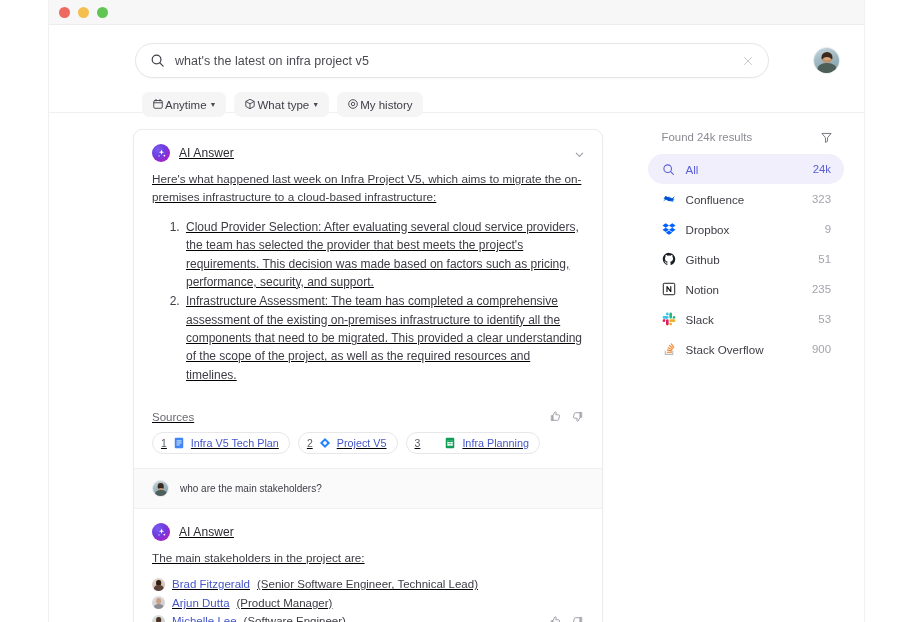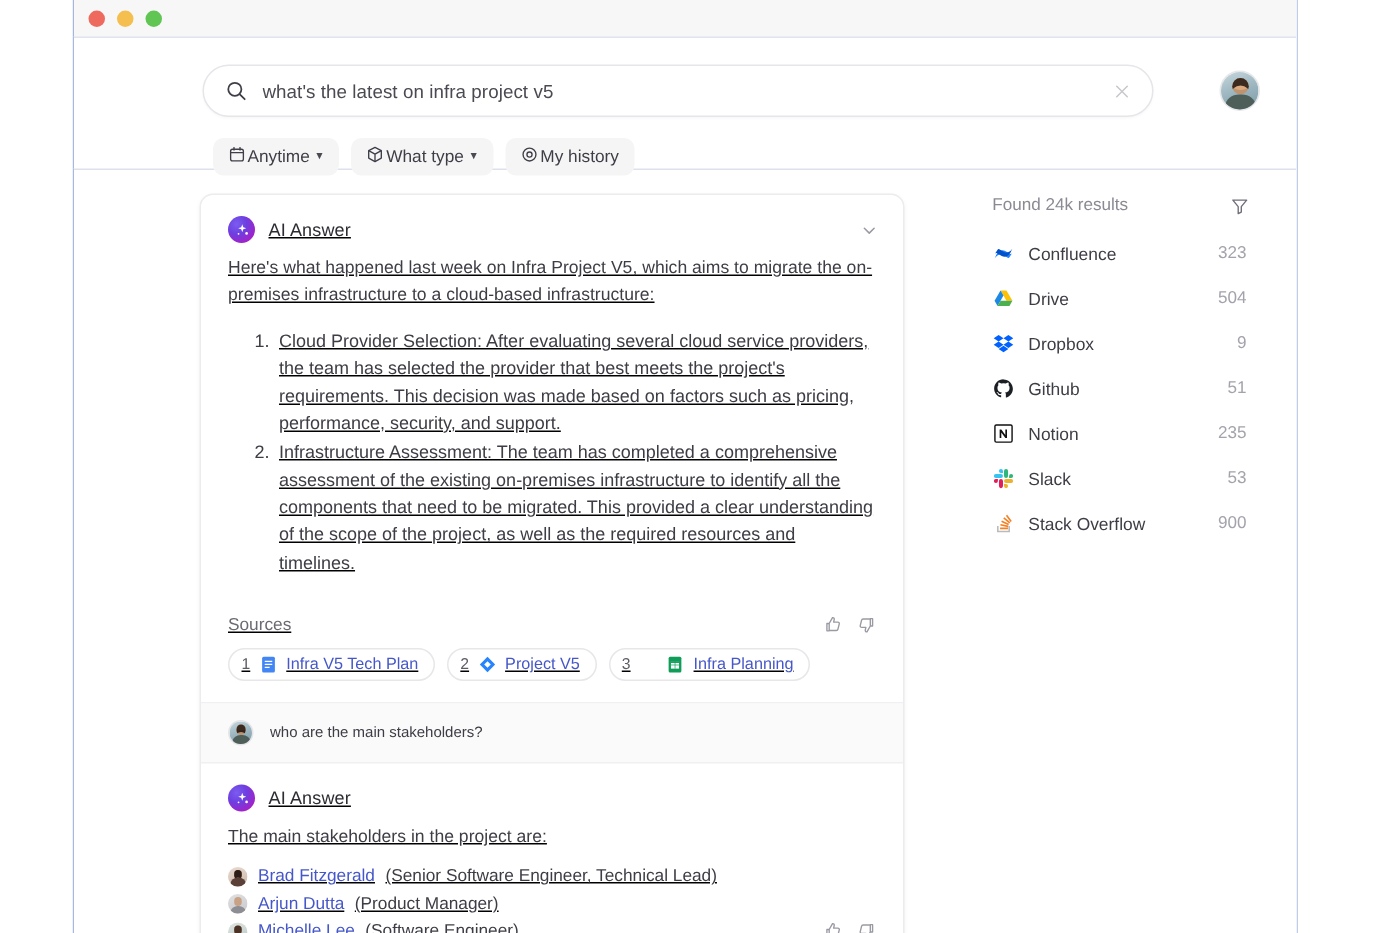--- a/index.html
+++ b/index.html
@@ -9,21 +9,21 @@
     font-family: "Liberation Sans", sans-serif;
     -webkit-font-smoothing: antialiased;
     overflow: hidden;
   }
 
   
   .window {
     position: absolute;
     left: 48px; top: 0px;
     width: 817px; height: 622px;
-    background: #1d4ed8;
+    background: #15803d;
     border-left: 1px solid #f0f0f0;
     border-right: 1px solid #f2f2f2;
     overflow: hidden;
   }
 
   .titlebar {
     height: 25px;
     background: #f7f7f8;
     border-bottom: 1px solid #ededed;
     display: flex;
@@ -509,43 +509,42 @@
         <span class="results-count">Found 24k results</span>
         <span class="filter-ico">
           <svg width="13" height="13" viewBox="0 0 24 24" fill="none" stroke="#6f6f7a" stroke-width="1.7" stroke-linejoin="round">
             <path d="M3.5 4.5h17l-6.6 8v6.6l-3.8 2v-8.6z"></path>
           </svg>
         </span>
       </div>
 
       <div class="src-list">
 
+        <div class="src-item active">
+          <span class="ico">
+            <svg width="13" height="13" viewBox="0 0 24 24" fill="none" stroke="#5b5fd6" stroke-width="2" stroke-linecap="round">
+              <circle cx="10.5" cy="10.5" r="7"></circle>
+                <line x1="15.8" y1="15.8" x2="21" y2="21"></line>
+            </svg>
+          </span>
+          <span class="nm">All</span>
+          <span class="ct">24k</span>
+        </div>
 
         <div class="src-item">
           <span class="ico">
             <svg width="14" height="14" viewBox="0 0 24 24">
               <path d="M2 17.4c2.6-4 6.2-5.4 9.4-3.6l5.4 3.1c.7.4 1.6.2 2-.5l2.9-4.7c-.5.8-1.5 1.1-2.3.6l-5.4-3.1c-3.6-2-7.6-.4-10.1 3.9L2 17.4z" fill="#2681ff"></path>
               <path d="M22 6.6c-2.6 4-6.2 5.4-9.4 3.6L7.2 7.1c-.7-.4-1.6-.2-2 .5L2.3 12.3c.5-.8 1.5-1.1 2.3-.6l5.4 3.1c3.6 2 7.6.4 10.1-3.9L22 6.6z" fill="#0052cc"></path>
             </svg>
           </span>
           <span class="nm">Confluence</span>
           <span class="ct">323</span>
         </div>
 
-        <div class="src-item">
-          <span class="ico">
-            <svg width="14" height="14" viewBox="0 0 24 24">
-              <path d="M8.6 2.8h6.8l6.8 11.8h-6.8z" fill="#ffc107"></path>
-              <path d="M1.8 14.6L8.6 2.8l3.4 5.9-6.8 11.8z" fill="#1e88e5"></path>
-              <path d="M5.2 20.5h13.6l3.4-5.9H8.6z" fill="#4caf50"></path>
-            </svg>
-          </span>
-          <span class="nm">Drive</span>
-          <span class="ct">504</span>
-        </div>
 
         <div class="src-item">
           <span class="ico">
             <svg width="14" height="14" viewBox="0 0 24 24" fill="#0061ff">
               <path d="M6.4 2.3L0.8 6l5.6 3.7L12 6zM17.6 2.3L12 6l5.6 3.7L23.2 6zM0.8 13.4L6.4 17.1 12 13.4 6.4 9.7zM17.6 9.7L12 13.4l5.6 3.7 5.6-3.7zM6.4 18.3l5.6 3.7 5.6-3.7L12 14.6z"></path>
             </svg>
           </span>
           <span class="nm">Dropbox</span>
           <span class="ct">9</span>
         </div>

